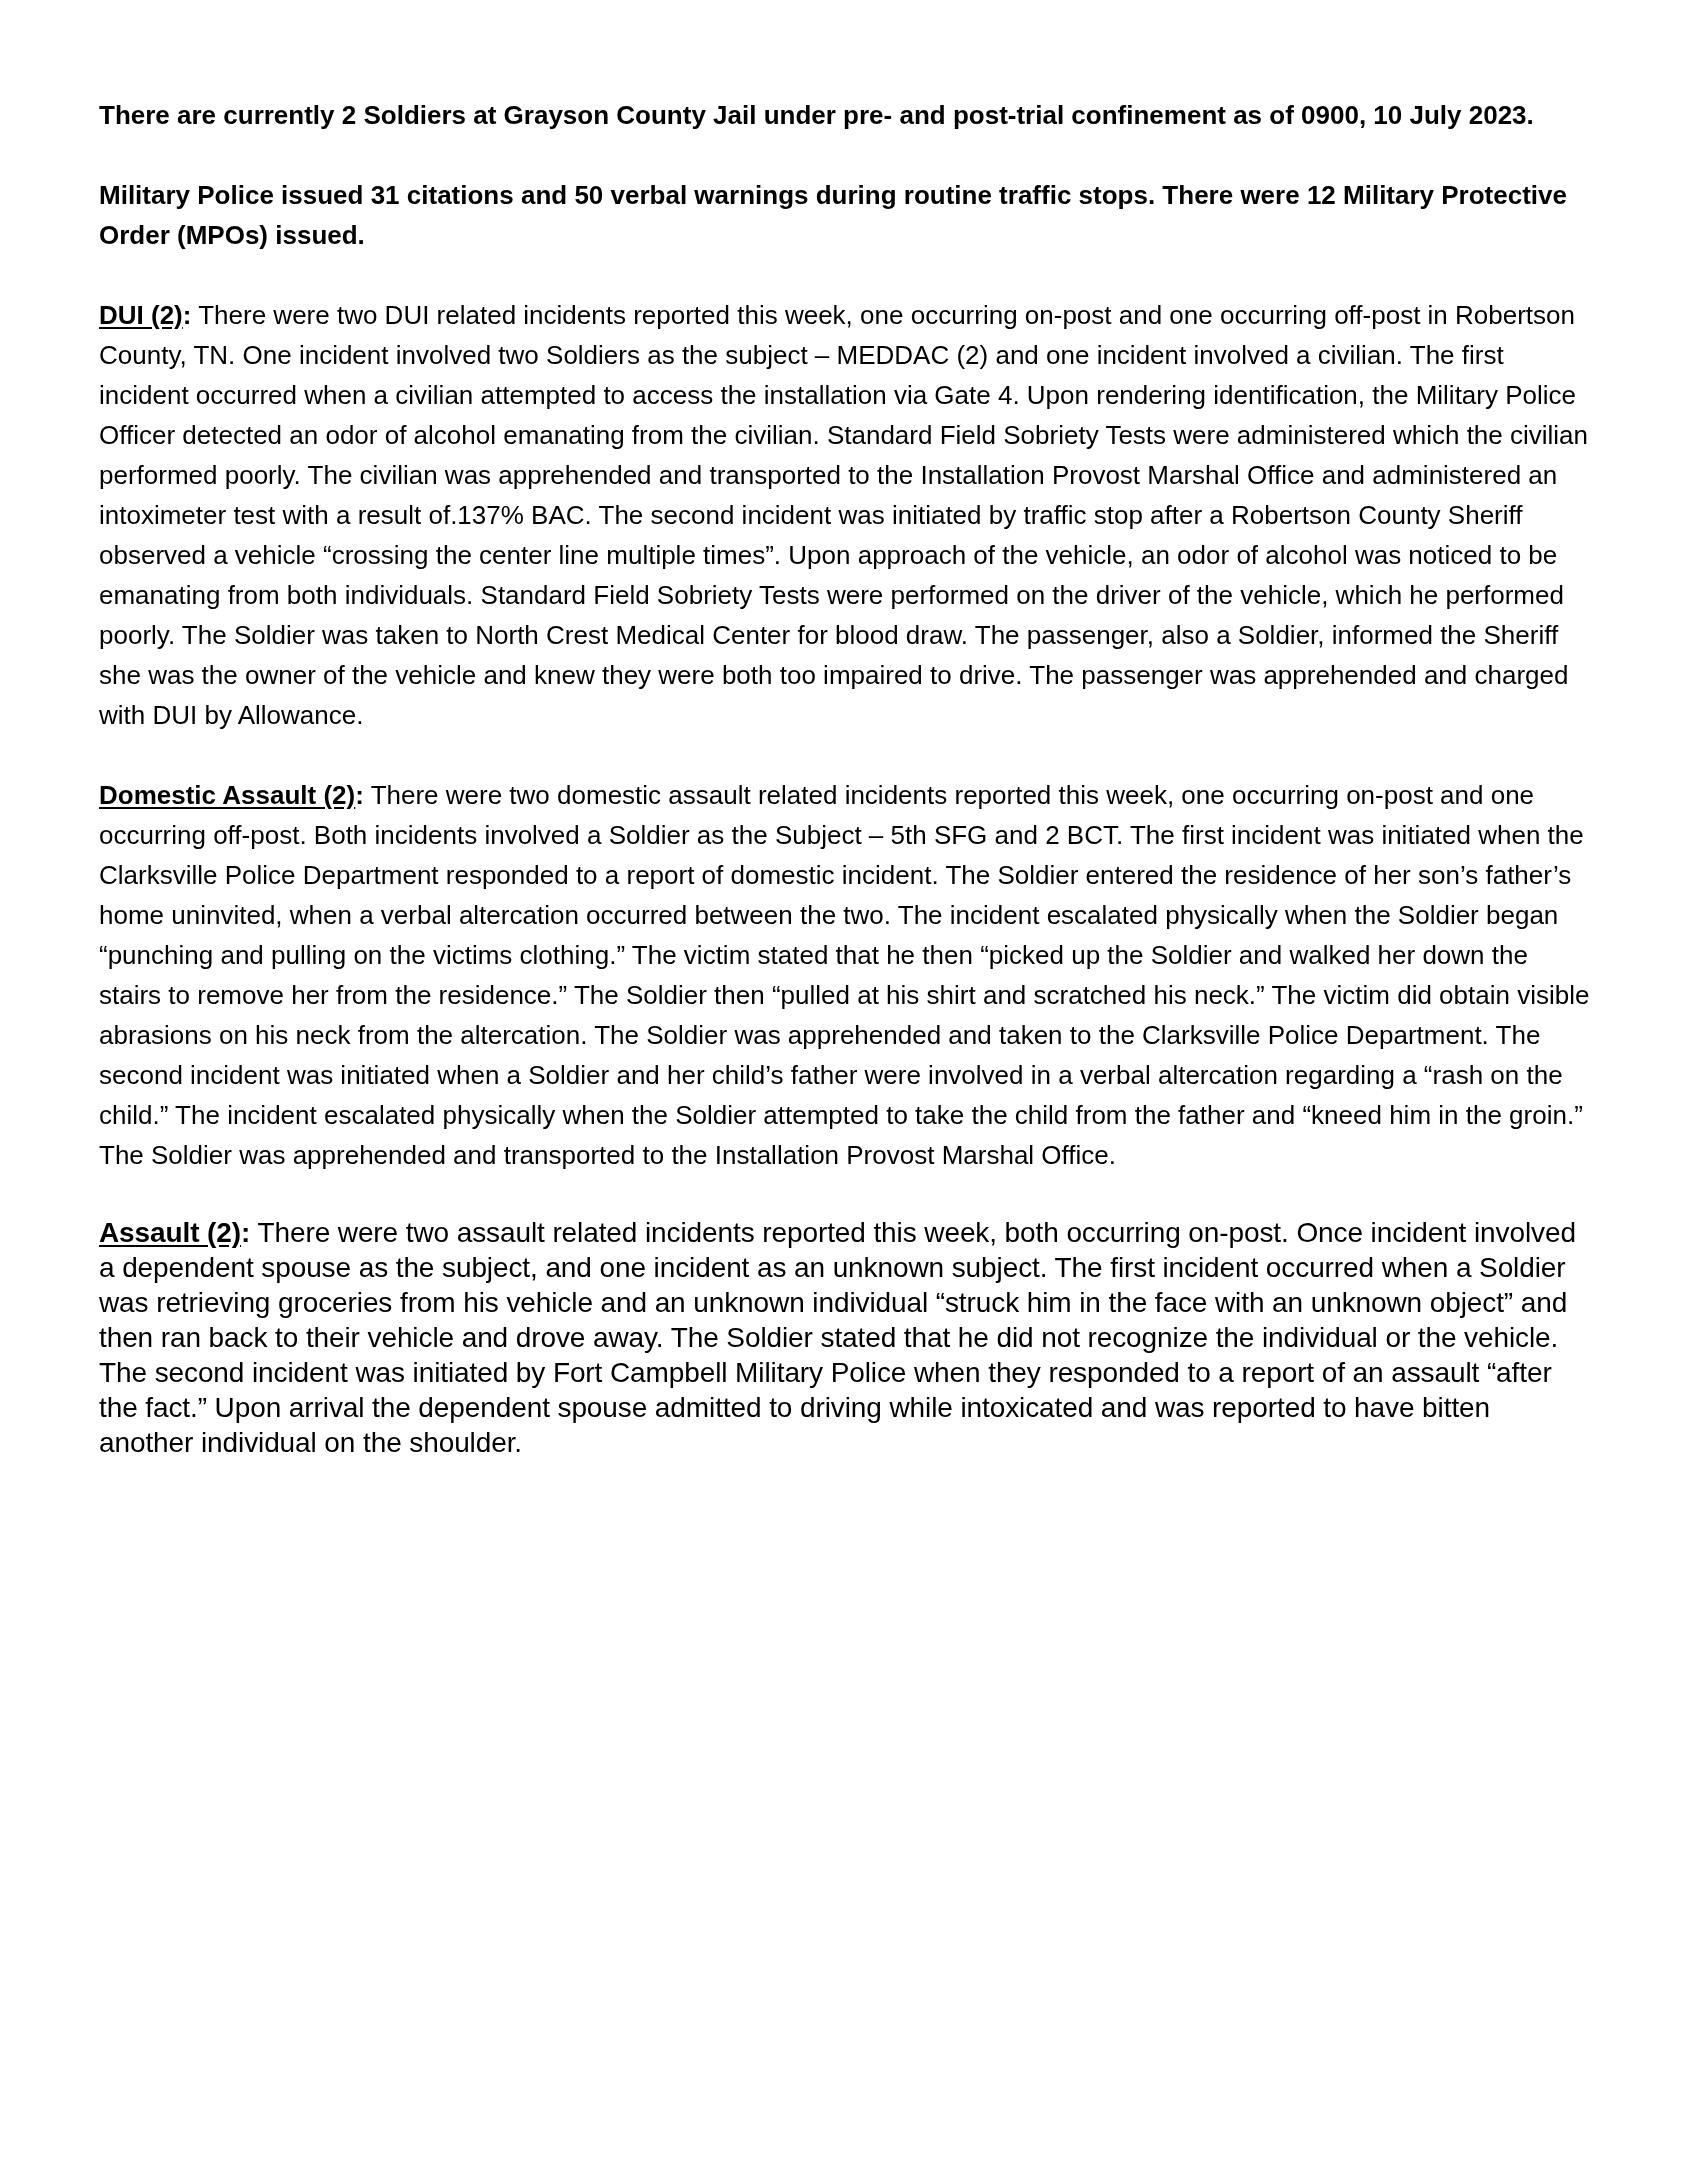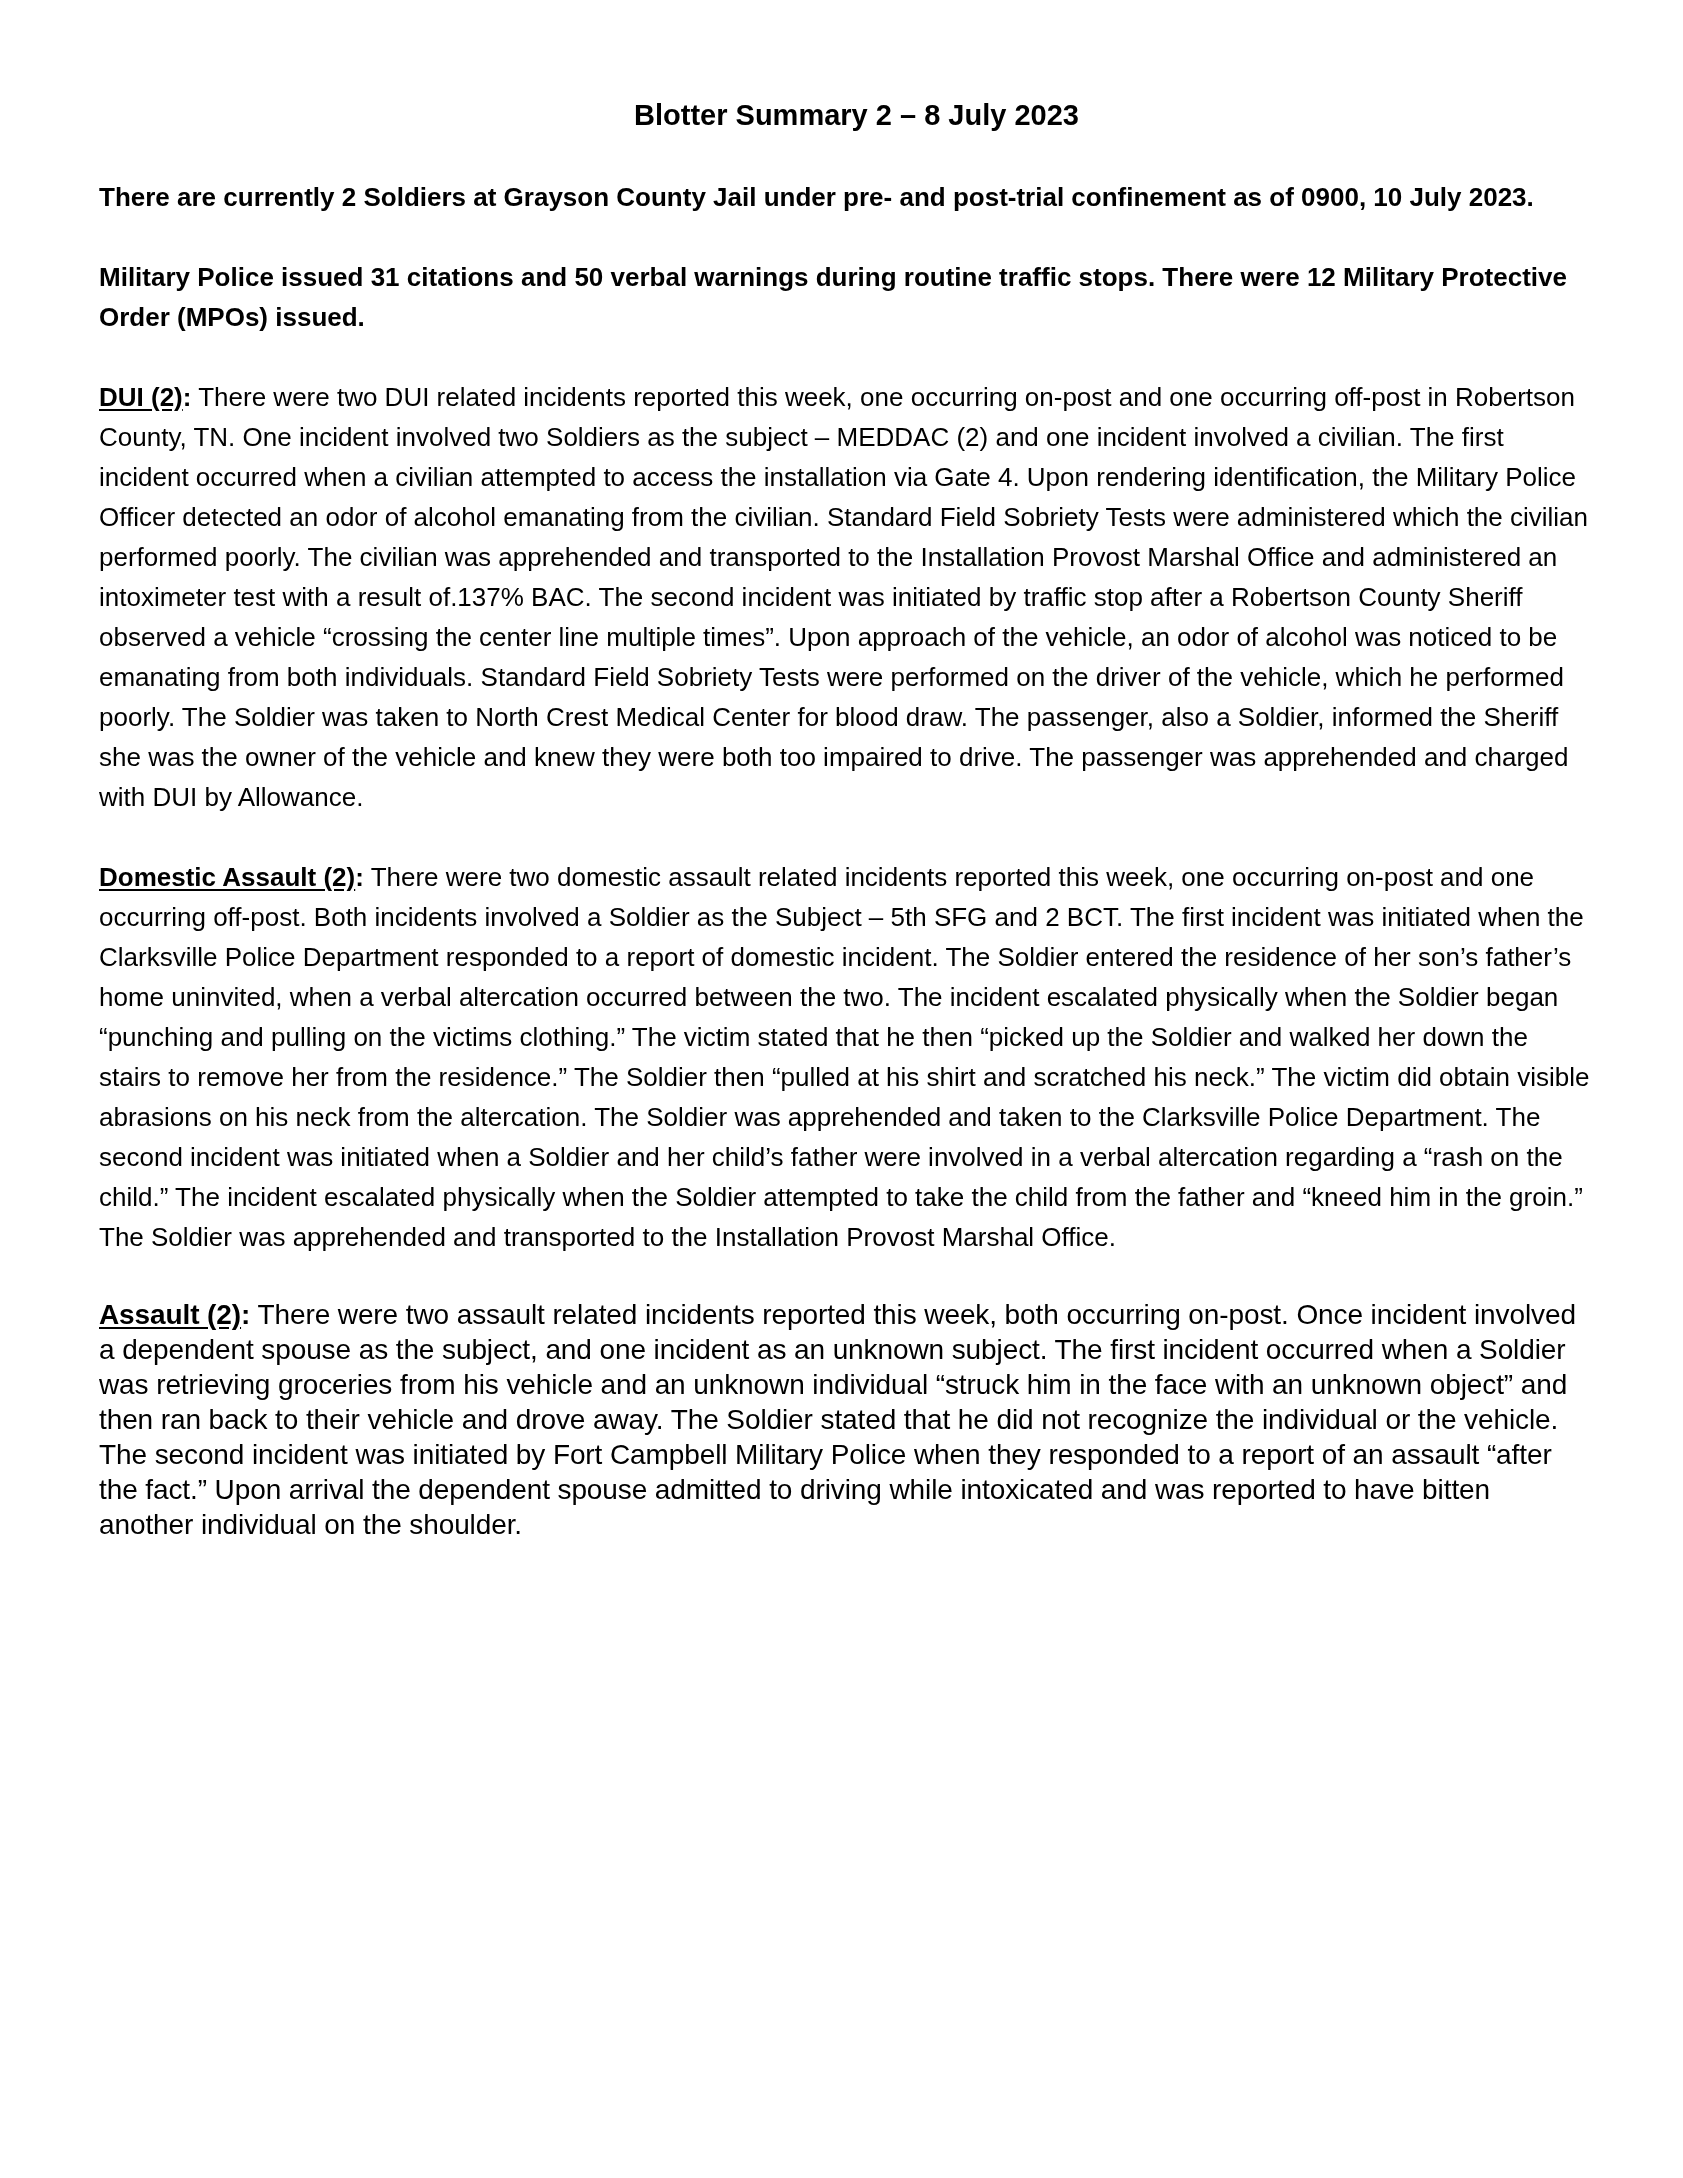--- a/index.html
+++ b/index.html
@@ -54,21 +54,20 @@
     }
     .colon {
       font-weight: bold;
     }
   </style>
 </head>
 <body>
 
 <div class="page">
 
-  <h1 class="title">Blotter Summary 2 – 8 July 2023</h1>
 
   <p class="intro">There are currently 2 Soldiers at Grayson County Jail under pre- and post-trial confinement as of 0900, 10 July 2023.</p>
   <p class="intro">Military Police issued 31 citations and 50 verbal warnings during routine traffic stops. There were 12 Military Protective Order (MPOs) issued.</p>
 
   <p class="section"><span class="heading">DUI (2)</span><span class="colon">:</span><span> There were two DUI related incidents reported this week, one occurring on-post and one occurring off-post in Robertson County, TN. One incident involved two Soldiers as the subject – MEDDAC (2) and one incident involved a civilian. The first incident occurred when a civilian attempted to access the installation via Gate 4. Upon rendering identification, the Military Police Officer detected an odor of alcohol emanating from the civilian. Standard Field Sobriety Tests were administered which the civilian performed poorly. The civilian was apprehended and transported to the Installation Provost Marshal Office and administered an intoximeter test with a result of.137% BAC. The second incident was initiated by traffic stop after a Robertson County Sheriff observed a vehicle “crossing the center line multiple times”. Upon approach of the vehicle, an odor of alcohol was noticed to be emanating from both individuals. Standard Field Sobriety Tests were performed on the driver of the vehicle, which he performed poorly. The Soldier was taken to North Crest Medical Center for blood draw. The passenger, also a Soldier, informed the Sheriff she was the owner of the vehicle and knew they were both too impaired to drive. The passenger was apprehended and charged with DUI by Allowance.</span></p>
 
   <p class="section"><span class="heading">Domestic Assault (2)</span><span class="colon">:</span><span> There were two domestic assault related incidents reported this week, one occurring on-post and one occurring off-post. Both incidents involved a Soldier as the Subject – 5th SFG and 2 BCT. The first incident was initiated when the Clarksville Police Department responded to a report of domestic incident. The Soldier entered the residence of her son’s father’s home uninvited, when a verbal altercation occurred between the two. The incident escalated physically when the Soldier began “punching and pulling on the victims clothing.” The victim stated that he then “picked up the Soldier and walked her down the stairs to remove her from the residence.” The Soldier then “pulled at his shirt and scratched his neck.” The victim did obtain visible abrasions on his neck from the altercation. The Soldier was apprehended and taken to the Clarksville Police Department. The second incident was initiated when a Soldier and her child’s father were involved in a verbal altercation regarding a “rash on the child.” The incident escalated physically when the Soldier attempted to take the child from the father and “kneed him in the groin.” The Soldier was apprehended and transported to the Installation Provost Marshal Office.</span></p>
 
   <p class="section tight"><span class="heading">Assault (2)</span><span class="colon">:</span><span> There were two assault related incidents reported this week, both occurring on-post. Once incident involved a dependent spouse as the subject, and one incident as an unknown subject. The first incident occurred when a Soldier was retrieving groceries from his vehicle and an unknown individual “struck him in the face with an unknown object” and then ran back to their vehicle and drove away. The Soldier stated that he did not recognize the individual or the vehicle. The second incident was initiated by Fort Campbell Military Police when they responded to a report of an assault “after the fact.” Upon arrival the dependent spouse admitted to driving while intoxicated and was reported to have bitten another individual on the shoulder.</span></p>
 

